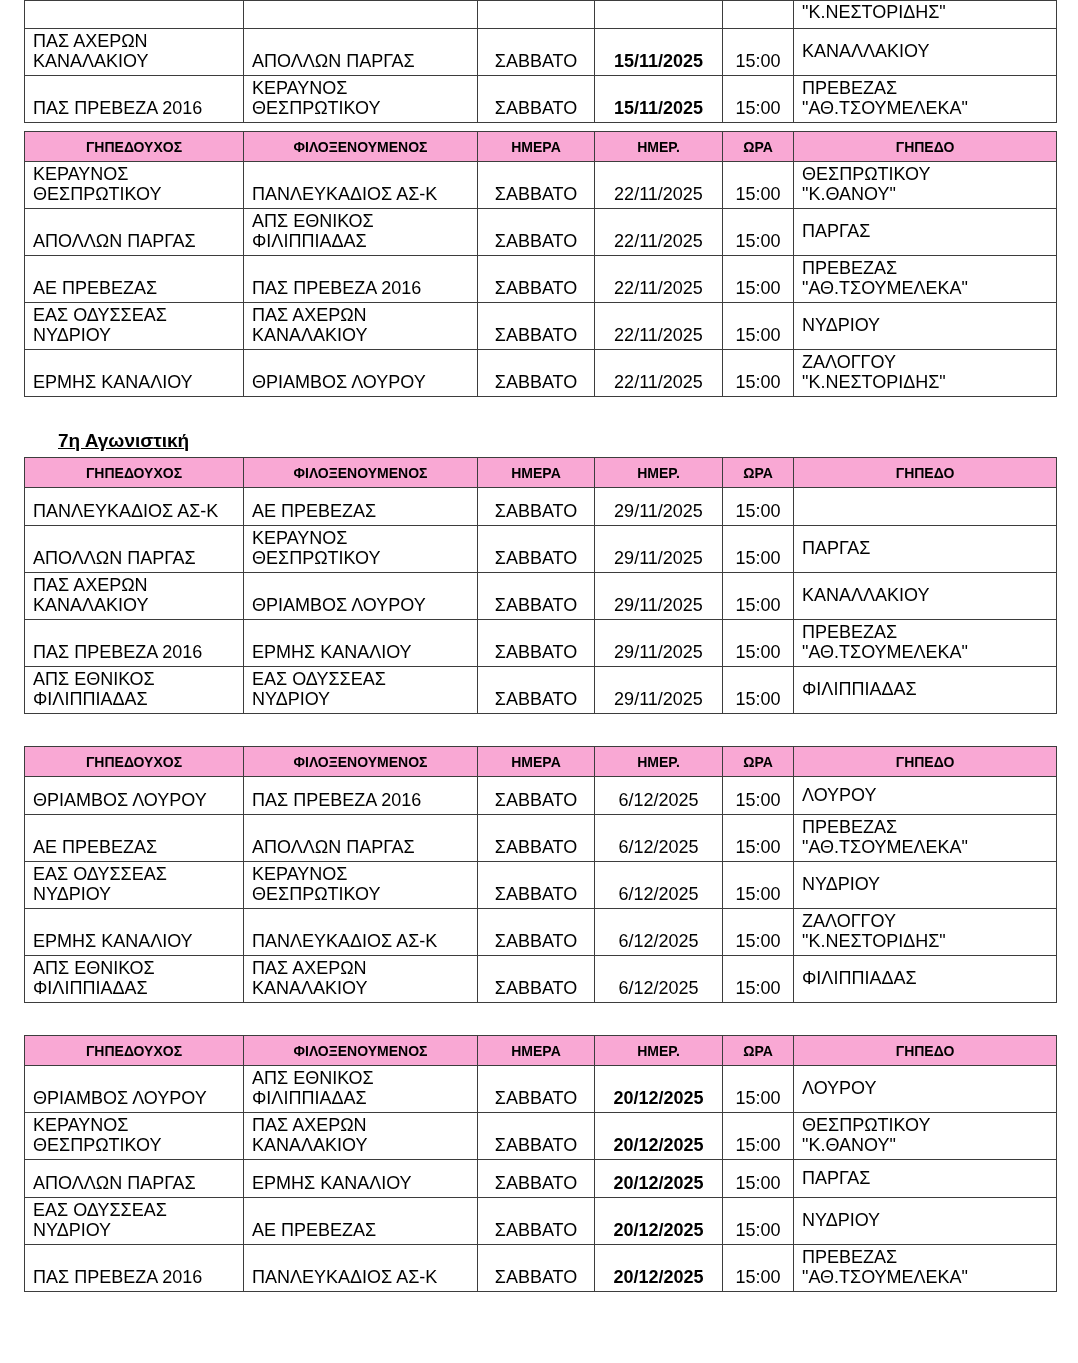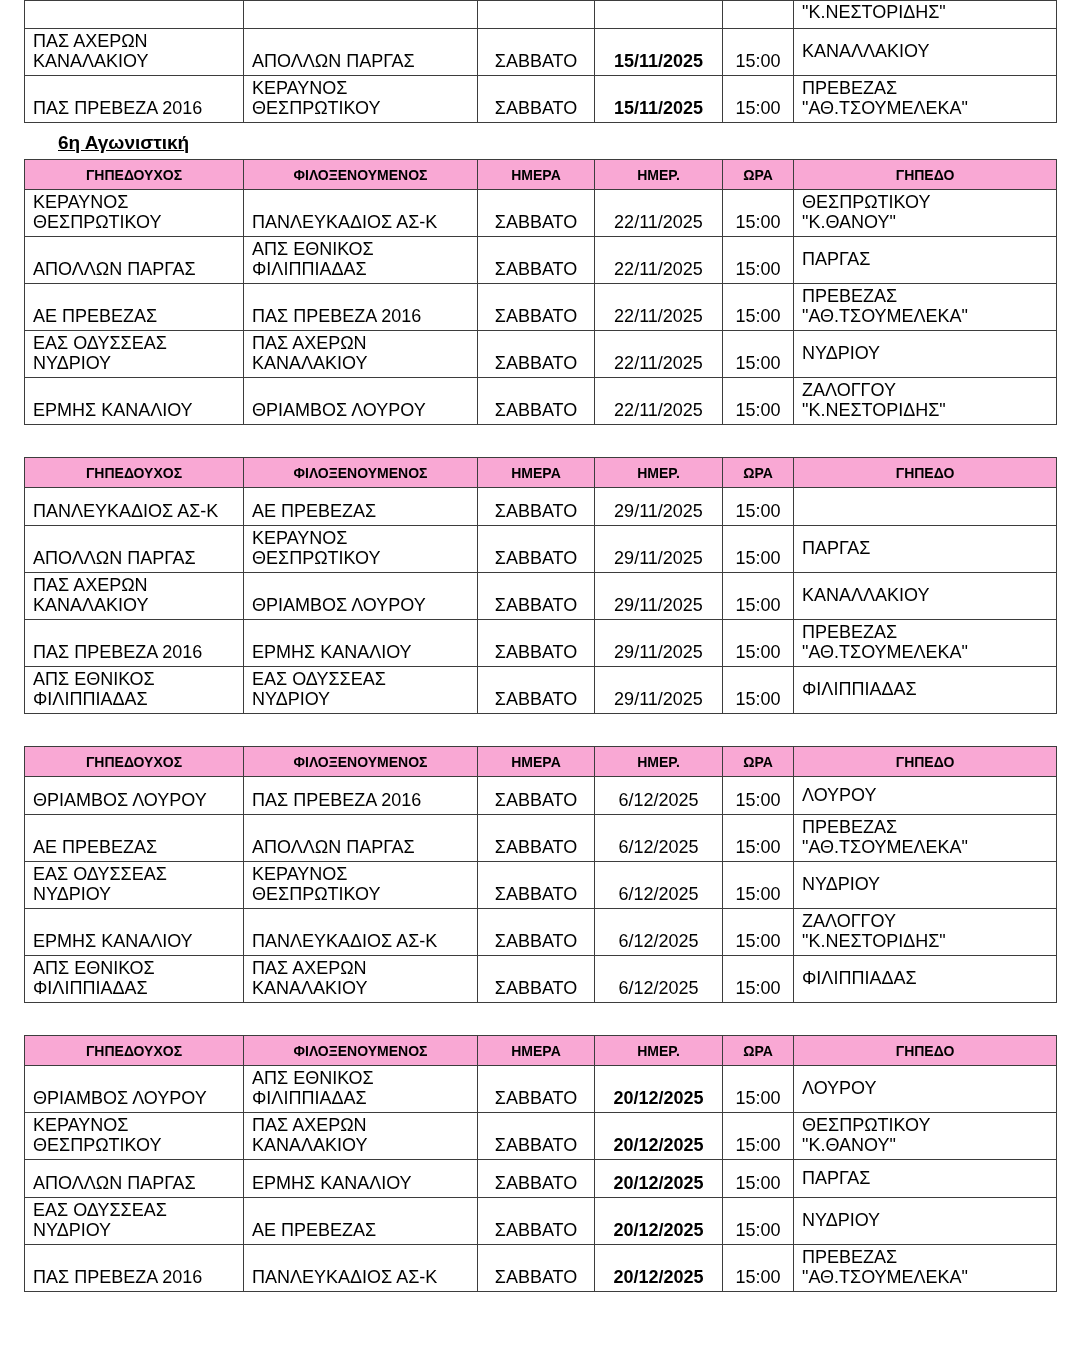--- a/index.html
+++ b/index.html
@@ -89,21 +89,20 @@
             <td class="c-home">ΠΑΣ ΠΡΕΒΕΖΑ 2016</td>
             <td class="c-away">ΚΕΡΑΥΝΟΣ ΘΕΣΠΡΩΤΙΚΟΥ</td>
             <td class="c-day">ΣΑΒΒΑΤΟ</td>
             <td class="c-date bold">15/11/2025</td>
             <td class="c-time">15:00</td>
             <td class="c-venue">ΠΡΕΒΕΖΑΣ "ΑΘ.ΤΣΟΥΜΕΛΕΚΑ"</td>
           </tr>
         </tbody>
       </table>
       <div class="section first">
-        <h2 class="section-title">6η Αγωνιστική</h2>
         <table class="match-table">
           <colgroup>
             <col style="width: 219px;">
             <col style="width: 234px;">
             <col style="width: 117px;">
             <col style="width: 128px;">
             <col style="width: 71px;">
             <col style="width: 263px;">
           </colgroup>
           <thead>
@@ -149,20 +148,85 @@
               <td class="c-time">15:00</td>
               <td class="c-venue">ΝΥΔΡΙΟΥ</td>
             </tr>
             <tr>
               <td class="c-home">ΕΡΜΗΣ ΚΑΝΑΛΙΟΥ</td>
               <td class="c-away">ΘΡΙΑΜΒΟΣ ΛΟΥΡΟΥ</td>
               <td class="c-day">ΣΑΒΒΑΤΟ</td>
               <td class="c-date">22/11/2025</td>
               <td class="c-time">15:00</td>
               <td class="c-venue">ΖΑΛΟΓΓΟΥ "Κ.ΝΕΣΤΟΡΙΔΗΣ"</td>
+            </tr>
+          </tbody>
+        </table>
+      </div>
+      <div class="section">
+        <h2 class="section-title">7η Αγωνιστική</h2>
+        <table class="match-table">
+          <colgroup>
+            <col style="width: 219px;">
+            <col style="width: 234px;">
+            <col style="width: 117px;">
+            <col style="width: 128px;">
+            <col style="width: 71px;">
+            <col style="width: 263px;">
+          </colgroup>
+          <thead>
+            <tr>
+              <th>ΓΗΠΕΔΟΥΧΟΣ</th>
+              <th>ΦΙΛΟΞΕΝΟΥΜΕΝΟΣ</th>
+              <th>ΗΜΕΡΑ</th>
+              <th>ΗΜΕΡ.</th>
+              <th>ΩΡΑ</th>
+              <th class="h-venue">ΓΗΠΕΔΟ</th>
+            </tr>
+          </thead>
+          <tbody>
+            <tr>
+              <td class="c-home">ΠΑΝΛΕΥΚΑΔΙΟΣ ΑΣ-Κ</td>
+              <td class="c-away">ΑΕ ΠΡΕΒΕΖΑΣ</td>
+              <td class="c-day">ΣΑΒΒΑΤΟ</td>
+              <td class="c-date">29/11/2025</td>
+              <td class="c-time">15:00</td>
+              <td class="c-venue"></td>
+            </tr>
+            <tr>
+              <td class="c-home">ΑΠΟΛΛΩΝ ΠΑΡΓΑΣ</td>
+              <td class="c-away">ΚΕΡΑΥΝΟΣ ΘΕΣΠΡΩΤΙΚΟΥ</td>
+              <td class="c-day">ΣΑΒΒΑΤΟ</td>
+              <td class="c-date">29/11/2025</td>
+              <td class="c-time">15:00</td>
+              <td class="c-venue">ΠΑΡΓΑΣ</td>
+            </tr>
+            <tr>
+              <td class="c-home">ΠΑΣ ΑΧΕΡΩΝ ΚΑΝΑΛΑΚΙΟΥ</td>
+              <td class="c-away">ΘΡΙΑΜΒΟΣ ΛΟΥΡΟΥ</td>
+              <td class="c-day">ΣΑΒΒΑΤΟ</td>
+              <td class="c-date">29/11/2025</td>
+              <td class="c-time">15:00</td>
+              <td class="c-venue">ΚΑΝΑΛΛΑΚΙΟΥ</td>
+            </tr>
+            <tr>
+              <td class="c-home">ΠΑΣ ΠΡΕΒΕΖΑ 2016</td>
+              <td class="c-away">ΕΡΜΗΣ ΚΑΝΑΛΙΟΥ</td>
+              <td class="c-day">ΣΑΒΒΑΤΟ</td>
+              <td class="c-date">29/11/2025</td>
+              <td class="c-time">15:00</td>
+              <td class="c-venue">ΠΡΕΒΕΖΑΣ "ΑΘ.ΤΣΟΥΜΕΛΕΚΑ"</td>
+            </tr>
+            <tr>
+              <td class="c-home">ΑΠΣ ΕΘΝΙΚΟΣ ΦΙΛΙΠΠΙΑΔΑΣ</td>
+              <td class="c-away">ΕΑΣ ΟΔΥΣΣΕΑΣ ΝΥΔΡΙΟΥ</td>
+              <td class="c-day">ΣΑΒΒΑΤΟ</td>
+              <td class="c-date">29/11/2025</td>
+              <td class="c-time">15:00</td>
+              <td class="c-venue">ΦΙΛΙΠΠΙΑΔΑΣ</td>
             </tr>
           </tbody>
         </table>
       </div>
       <div class="section">
         <table class="match-table">
           <colgroup>
             <col style="width: 219px;">
             <col style="width: 234px;">
             <col style="width: 117px;">
@@ -175,56 +239,56 @@
               <th>ΓΗΠΕΔΟΥΧΟΣ</th>
               <th>ΦΙΛΟΞΕΝΟΥΜΕΝΟΣ</th>
               <th>ΗΜΕΡΑ</th>
               <th>ΗΜΕΡ.</th>
               <th>ΩΡΑ</th>
               <th class="h-venue">ΓΗΠΕΔΟ</th>
             </tr>
           </thead>
           <tbody>
             <tr>
-              <td class="c-home">ΠΑΝΛΕΥΚΑΔΙΟΣ ΑΣ-Κ</td>
-              <td class="c-away">ΑΕ ΠΡΕΒΕΖΑΣ</td>
-              <td class="c-day">ΣΑΒΒΑΤΟ</td>
-              <td class="c-date">29/11/2025</td>
-              <td class="c-time">15:00</td>
-              <td class="c-venue"></td>
-            </tr>
-            <tr>
-              <td class="c-home">ΑΠΟΛΛΩΝ ΠΑΡΓΑΣ</td>
+              <td class="c-home">ΘΡΙΑΜΒΟΣ ΛΟΥΡΟΥ</td>
+              <td class="c-away">ΠΑΣ ΠΡΕΒΕΖΑ 2016</td>
+              <td class="c-day">ΣΑΒΒΑΤΟ</td>
+              <td class="c-date">6/12/2025</td>
+              <td class="c-time">15:00</td>
+              <td class="c-venue">ΛΟΥΡΟΥ</td>
+            </tr>
+            <tr>
+              <td class="c-home">ΑΕ ΠΡΕΒΕΖΑΣ</td>
+              <td class="c-away">ΑΠΟΛΛΩΝ ΠΑΡΓΑΣ</td>
+              <td class="c-day">ΣΑΒΒΑΤΟ</td>
+              <td class="c-date">6/12/2025</td>
+              <td class="c-time">15:00</td>
+              <td class="c-venue">ΠΡΕΒΕΖΑΣ "ΑΘ.ΤΣΟΥΜΕΛΕΚΑ"</td>
+            </tr>
+            <tr>
+              <td class="c-home">ΕΑΣ ΟΔΥΣΣΕΑΣ ΝΥΔΡΙΟΥ</td>
               <td class="c-away">ΚΕΡΑΥΝΟΣ ΘΕΣΠΡΩΤΙΚΟΥ</td>
               <td class="c-day">ΣΑΒΒΑΤΟ</td>
-              <td class="c-date">29/11/2025</td>
-              <td class="c-time">15:00</td>
-              <td class="c-venue">ΠΑΡΓΑΣ</td>
-            </tr>
-            <tr>
-              <td class="c-home">ΠΑΣ ΑΧΕΡΩΝ ΚΑΝΑΛΑΚΙΟΥ</td>
-              <td class="c-away">ΘΡΙΑΜΒΟΣ ΛΟΥΡΟΥ</td>
-              <td class="c-day">ΣΑΒΒΑΤΟ</td>
-              <td class="c-date">29/11/2025</td>
-              <td class="c-time">15:00</td>
-              <td class="c-venue">ΚΑΝΑΛΛΑΚΙΟΥ</td>
-            </tr>
-            <tr>
-              <td class="c-home">ΠΑΣ ΠΡΕΒΕΖΑ 2016</td>
-              <td class="c-away">ΕΡΜΗΣ ΚΑΝΑΛΙΟΥ</td>
-              <td class="c-day">ΣΑΒΒΑΤΟ</td>
-              <td class="c-date">29/11/2025</td>
-              <td class="c-time">15:00</td>
-              <td class="c-venue">ΠΡΕΒΕΖΑΣ "ΑΘ.ΤΣΟΥΜΕΛΕΚΑ"</td>
+              <td class="c-date">6/12/2025</td>
+              <td class="c-time">15:00</td>
+              <td class="c-venue">ΝΥΔΡΙΟΥ</td>
+            </tr>
+            <tr>
+              <td class="c-home">ΕΡΜΗΣ ΚΑΝΑΛΙΟΥ</td>
+              <td class="c-away">ΠΑΝΛΕΥΚΑΔΙΟΣ ΑΣ-Κ</td>
+              <td class="c-day">ΣΑΒΒΑΤΟ</td>
+              <td class="c-date">6/12/2025</td>
+              <td class="c-time">15:00</td>
+              <td class="c-venue">ΖΑΛΟΓΓΟΥ "Κ.ΝΕΣΤΟΡΙΔΗΣ"</td>
             </tr>
             <tr>
               <td class="c-home">ΑΠΣ ΕΘΝΙΚΟΣ ΦΙΛΙΠΠΙΑΔΑΣ</td>
-              <td class="c-away">ΕΑΣ ΟΔΥΣΣΕΑΣ ΝΥΔΡΙΟΥ</td>
-              <td class="c-day">ΣΑΒΒΑΤΟ</td>
-              <td class="c-date">29/11/2025</td>
+              <td class="c-away">ΠΑΣ ΑΧΕΡΩΝ ΚΑΝΑΛΑΚΙΟΥ</td>
+              <td class="c-day">ΣΑΒΒΑΤΟ</td>
+              <td class="c-date">6/12/2025</td>
               <td class="c-time">15:00</td>
               <td class="c-venue">ΦΙΛΙΠΠΙΑΔΑΣ</td>
             </tr>
           </tbody>
         </table>
       </div>
       <div class="section">
         <table class="match-table">
           <colgroup>
             <col style="width: 219px;">
@@ -240,84 +304,20 @@
               <th>ΦΙΛΟΞΕΝΟΥΜΕΝΟΣ</th>
               <th>ΗΜΕΡΑ</th>
               <th>ΗΜΕΡ.</th>
               <th>ΩΡΑ</th>
               <th class="h-venue">ΓΗΠΕΔΟ</th>
             </tr>
           </thead>
           <tbody>
             <tr>
               <td class="c-home">ΘΡΙΑΜΒΟΣ ΛΟΥΡΟΥ</td>
-              <td class="c-away">ΠΑΣ ΠΡΕΒΕΖΑ 2016</td>
-              <td class="c-day">ΣΑΒΒΑΤΟ</td>
-              <td class="c-date">6/12/2025</td>
-              <td class="c-time">15:00</td>
-              <td class="c-venue">ΛΟΥΡΟΥ</td>
-            </tr>
-            <tr>
-              <td class="c-home">ΑΕ ΠΡΕΒΕΖΑΣ</td>
-              <td class="c-away">ΑΠΟΛΛΩΝ ΠΑΡΓΑΣ</td>
-              <td class="c-day">ΣΑΒΒΑΤΟ</td>
-              <td class="c-date">6/12/2025</td>
-              <td class="c-time">15:00</td>
-              <td class="c-venue">ΠΡΕΒΕΖΑΣ "ΑΘ.ΤΣΟΥΜΕΛΕΚΑ"</td>
-            </tr>
-            <tr>
-              <td class="c-home">ΕΑΣ ΟΔΥΣΣΕΑΣ ΝΥΔΡΙΟΥ</td>
-              <td class="c-away">ΚΕΡΑΥΝΟΣ ΘΕΣΠΡΩΤΙΚΟΥ</td>
-              <td class="c-day">ΣΑΒΒΑΤΟ</td>
-              <td class="c-date">6/12/2025</td>
-              <td class="c-time">15:00</td>
-              <td class="c-venue">ΝΥΔΡΙΟΥ</td>
-            </tr>
-            <tr>
-              <td class="c-home">ΕΡΜΗΣ ΚΑΝΑΛΙΟΥ</td>
-              <td class="c-away">ΠΑΝΛΕΥΚΑΔΙΟΣ ΑΣ-Κ</td>
-              <td class="c-day">ΣΑΒΒΑΤΟ</td>
-              <td class="c-date">6/12/2025</td>
-              <td class="c-time">15:00</td>
-              <td class="c-venue">ΖΑΛΟΓΓΟΥ "Κ.ΝΕΣΤΟΡΙΔΗΣ"</td>
-            </tr>
-            <tr>
-              <td class="c-home">ΑΠΣ ΕΘΝΙΚΟΣ ΦΙΛΙΠΠΙΑΔΑΣ</td>
-              <td class="c-away">ΠΑΣ ΑΧΕΡΩΝ ΚΑΝΑΛΑΚΙΟΥ</td>
-              <td class="c-day">ΣΑΒΒΑΤΟ</td>
-              <td class="c-date">6/12/2025</td>
-              <td class="c-time">15:00</td>
-              <td class="c-venue">ΦΙΛΙΠΠΙΑΔΑΣ</td>
-            </tr>
-          </tbody>
-        </table>
-      </div>
-      <div class="section">
-        <table class="match-table">
-          <colgroup>
-            <col style="width: 219px;">
-            <col style="width: 234px;">
-            <col style="width: 117px;">
-            <col style="width: 128px;">
-            <col style="width: 71px;">
-            <col style="width: 263px;">
-          </colgroup>
-          <thead>
-            <tr>
-              <th>ΓΗΠΕΔΟΥΧΟΣ</th>
-              <th>ΦΙΛΟΞΕΝΟΥΜΕΝΟΣ</th>
-              <th>ΗΜΕΡΑ</th>
-              <th>ΗΜΕΡ.</th>
-              <th>ΩΡΑ</th>
-              <th class="h-venue">ΓΗΠΕΔΟ</th>
-            </tr>
-          </thead>
-          <tbody>
-            <tr>
-              <td class="c-home">ΘΡΙΑΜΒΟΣ ΛΟΥΡΟΥ</td>
               <td class="c-away">ΑΠΣ ΕΘΝΙΚΟΣ ΦΙΛΙΠΠΙΑΔΑΣ</td>
               <td class="c-day">ΣΑΒΒΑΤΟ</td>
               <td class="c-date bold">20/12/2025</td>
               <td class="c-time">15:00</td>
               <td class="c-venue">ΛΟΥΡΟΥ</td>
             </tr>
             <tr>
               <td class="c-home">ΚΕΡΑΥΝΟΣ ΘΕΣΠΡΩΤΙΚΟΥ</td>
               <td class="c-away">ΠΑΣ ΑΧΕΡΩΝ ΚΑΝΑΛΑΚΙΟΥ</td>
               <td class="c-day">ΣΑΒΒΑΤΟ</td>

